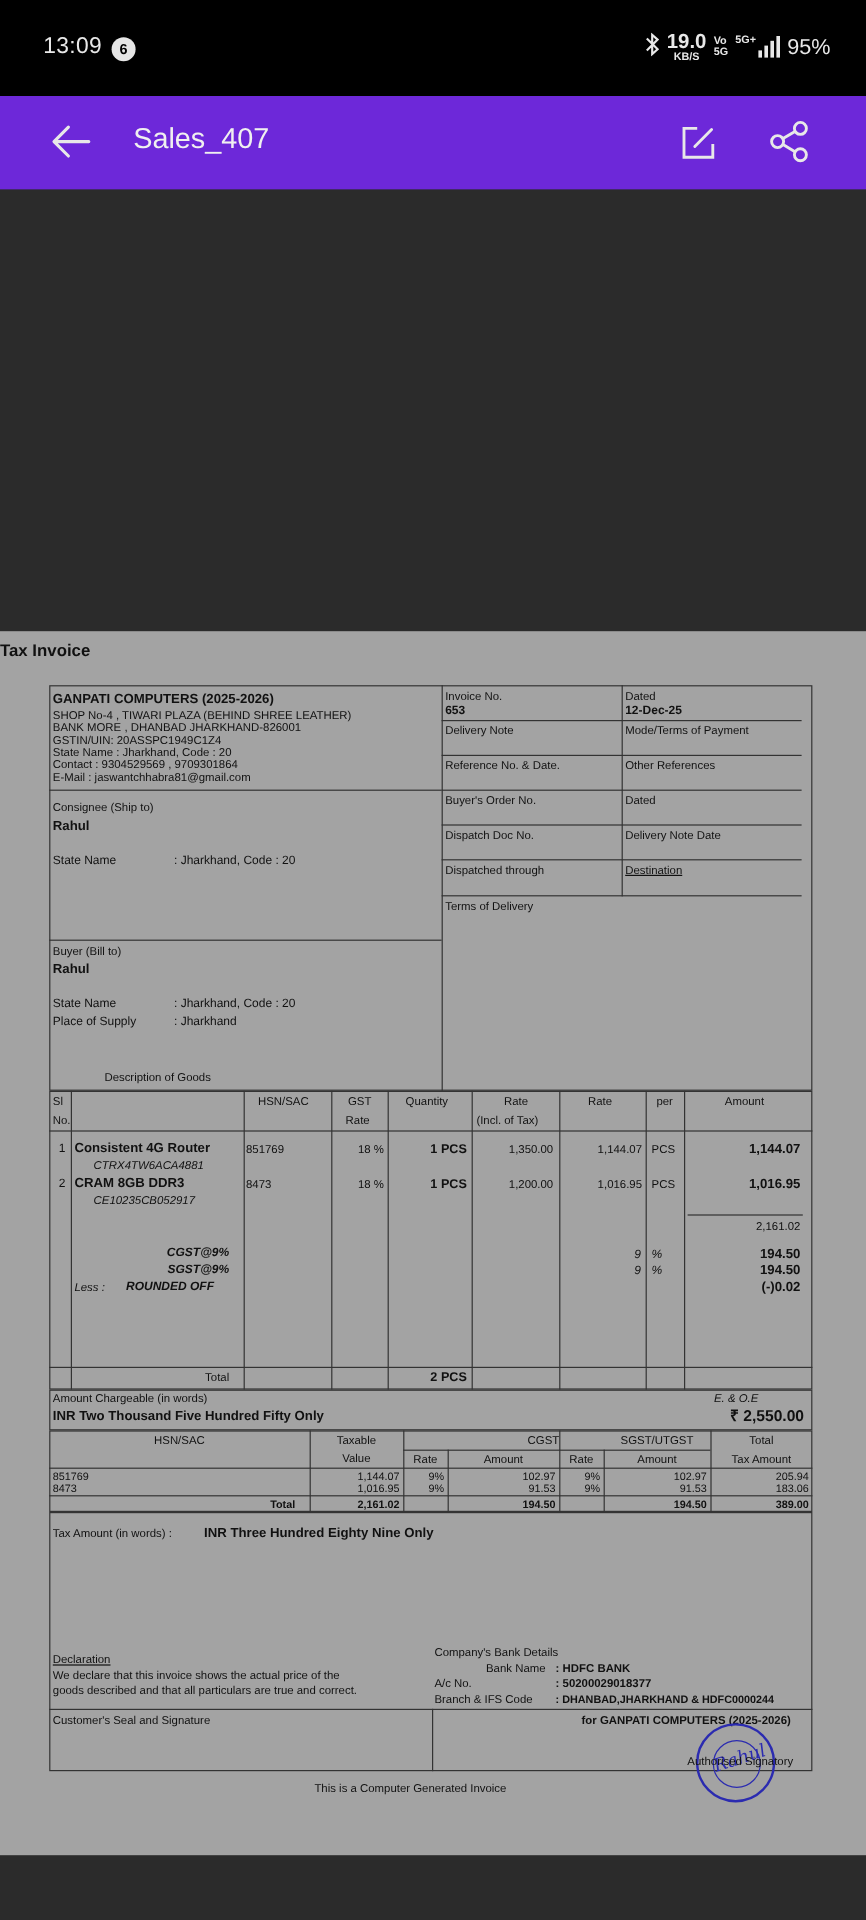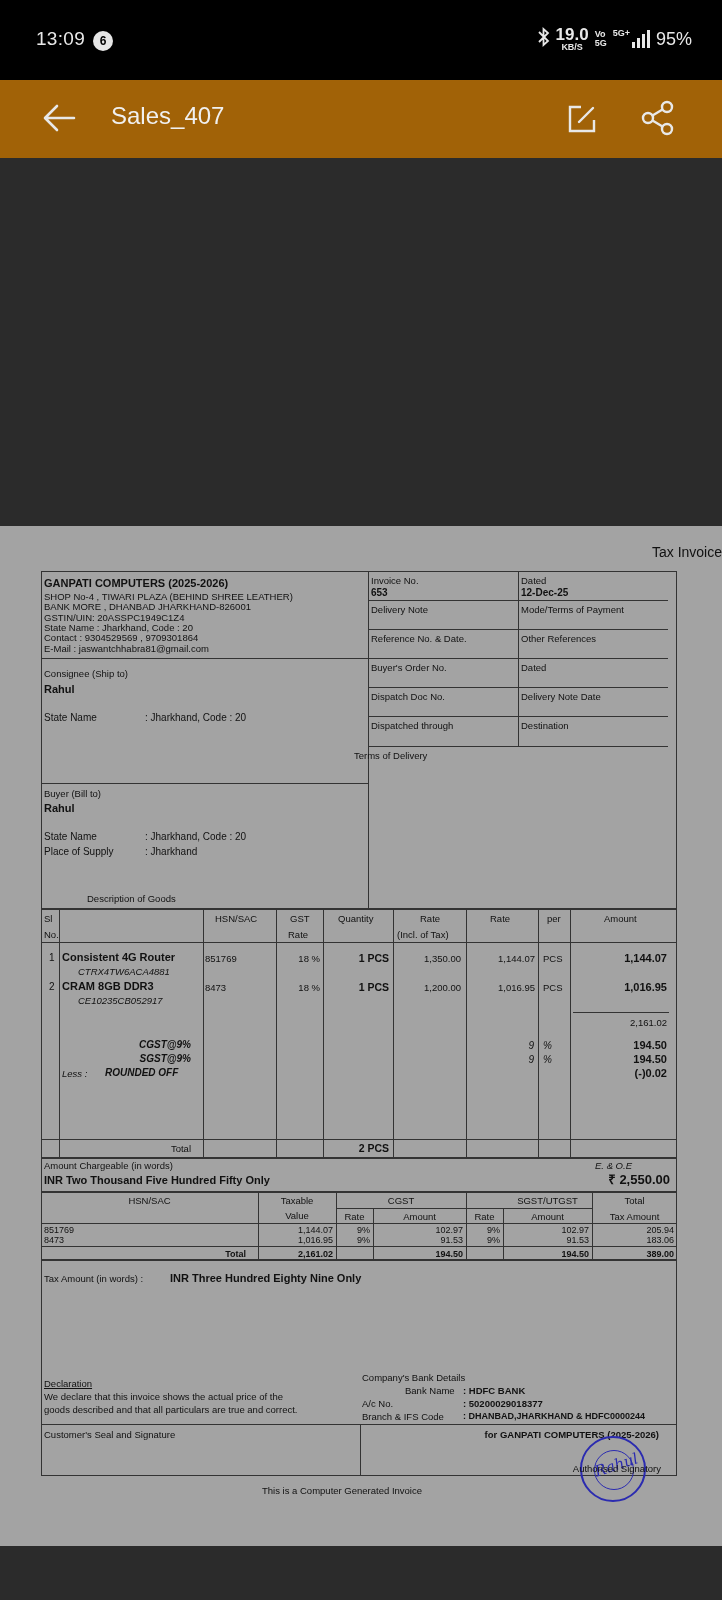--- a/index.html
+++ b/index.html
@@ -11,29 +11,29 @@
   .sb-bt { font-size: 18px; color: #e8e8e8; }
   .sb-speed { display: flex; flex-direction: column; align-items: center; line-height: 1; }
   .sb-speed .v { font-size: 17px; font-weight: bold; }
   .sb-speed .u { font-size: 9px; font-weight: bold; }
   .sb-volte { display: flex; flex-direction: column; font-size: 9px; line-height: 1; font-weight: bold; }
   .sb-net { font-size: 9px; font-weight: bold; position: relative; top: -6px; }
   .sb-signal { display: flex; align-items: flex-end; gap: 2px; height: 18px; margin-left: -4px; }
   .sb-signal span { width: 3px; background: #e8e8e8; display: block; }
   .sb-batt { font-size: 18px; }
 
-  .appbar { position: absolute; top: 80px; left: 0; width: 722px; height: 78px; background: #a16207; color: #fff; }
+  .appbar { position: absolute; top: 80px; left: 0; width: 722px; height: 78px; background: #6d28d9; color: #fff; }
   .back-btn { position: absolute; left: 40px; top: 20px; width: 40px; height: 36px; cursor: pointer; }
   .app-title { position: absolute; left: 111px; top: 22px; font-size: 24px; color: #f0f0f0; }
   .edit-btn { position: absolute; left: 565px; top: 22px; width: 34px; height: 34px; cursor: pointer; }
   .share-btn { position: absolute; left: 640px; top: 20px; width: 36px; height: 36px; cursor: pointer; }
 
   .viewer { position: absolute; top: 158px; left: 0; width: 722px; height: 1442px; background: #2b2b2b; }
   .page { position: absolute; top: 368px; left: 0; width: 722px; height: 1020px; background: #a3a3a3; color: #111; }
-  .doc-title { position: absolute; top: 18px; width: 722px; text-align: right; font-size: 14px; font-weight: normal; }
+  .doc-title { position: absolute; top: 8px; width: 722px; text-align: left; font-size: 14px; font-weight: bold; }
 
   .box { position: absolute; border: 1px solid #333; }
   .t { position: absolute; white-space: nowrap; }
   .sm { font-size: 10px; }
   .xs { font-size: 9.5px; }
   .b { font-weight: bold; }
   .i { font-style: italic; }
   .hl { position: absolute; height: 1px; background: #333; }
   .vl { position: absolute; width: 1px; background: #333; }
   .r { text-align: right; }
@@ -138,23 +138,23 @@
     <div class="t xs" style="left:371px; top:107px;">Reference No. &amp; Date.</div>
     <div class="t xs" style="left:521px; top:107px;">Other References</div>
     <div class="hl" style="left:368px; top:132px; width:300px;"></div>
     <div class="t xs" style="left:371px; top:136px;">Buyer's Order No.</div>
     <div class="t xs" style="left:521px; top:136px;">Dated</div>
     <div class="hl" style="left:368px; top:161px; width:300px;"></div>
     <div class="t xs" style="left:371px; top:165px;">Dispatch Doc No.</div>
     <div class="t xs" style="left:521px; top:165px;">Delivery Note Date</div>
     <div class="hl" style="left:368px; top:190px; width:300px;"></div>
     <div class="t xs" style="left:371px; top:194px;">Dispatched through</div>
-    <div class="t xs" style="left:521px; top:194px;">Destination</div>
+    <div class="t xs" style="left:521px; top:194px;text-decoration:underline;">Destination</div>
     <div class="hl" style="left:368px; top:220px; width:300px;"></div>
-    <div class="t xs" style="left:354px; top:224px;text-align:right;">Terms of Delivery</div>
+    <div class="t xs" style="left:371px; top:224px;text-align:right;">Terms of Delivery</div>
 
     <div class="box" style="left:41px; top:383px; width:636px; height:249px;"></div>
     <div class="hl" style="left:41px; top:416px; width:636px;"></div>
     <div class="hl" style="left:41px; top:613px; width:636px;"></div>
     <div class="vl" style="left:59px; top:383px; height:249px;"></div>
     <div class="vl" style="left:203px; top:383px; height:249px;"></div>
     <div class="vl" style="left:276px; top:383px; height:249px;"></div>
     <div class="vl" style="left:323px; top:383px; height:249px;"></div>
     <div class="vl" style="left:393px; top:383px; height:249px;"></div>
     <div class="vl" style="left:466px; top:383px; height:249px;"></div>
@@ -233,21 +233,21 @@
     <div class="vl" style="left:466px; top:666px; height:68px;"></div>
     <div class="vl" style="left:503px; top:682px; height:52px;"></div>
     <div class="vl" style="left:592px; top:666px; height:68px;"></div>
     <div class="hl" style="left:336px; top:682px; width:256px;"></div>
     <div class="hl" style="left:41px; top:697px; width:636px;"></div>
     <div class="hl" style="left:41px; top:720px; width:636px;"></div>
 
     <div class="t xs c" style="left:41px; top:669px; width:217px;">HSN/SAC</div>
     <div class="t xs c" style="left:258px; top:669px; width:78px;">Taxable</div>
     <div class="t xs c" style="left:258px; top:684px; width:78px;">Value</div>
-    <div class="t xs c" style="left:336px; top:669px; width:130px;">CGST</div>
+    <div class="t xs c" style="left:336px; top:669px; width:130px;text-align:right;">CGST</div>
     <div class="t xs c" style="left:336px; top:685px; width:37px;">Rate</div>
     <div class="t xs c" style="left:373px; top:685px; width:93px;">Amount</div>
     <div class="t xs c" style="left:466px; top:669px; width:126px;padding-left:37px;">SGST/UTGST</div>
     <div class="t xs c" style="left:466px; top:685px; width:37px;">Rate</div>
     <div class="t xs c" style="left:503px; top:685px; width:89px;">Amount</div>
     <div class="t xs c" style="left:592px; top:669px; width:85px;">Total</div>
     <div class="t xs c" style="left:592px; top:685px; width:85px;">Tax Amount</div>
 
     <div>
       <div class="t" style="left:44px; top:699px; font-size:9px;">851769</div>

